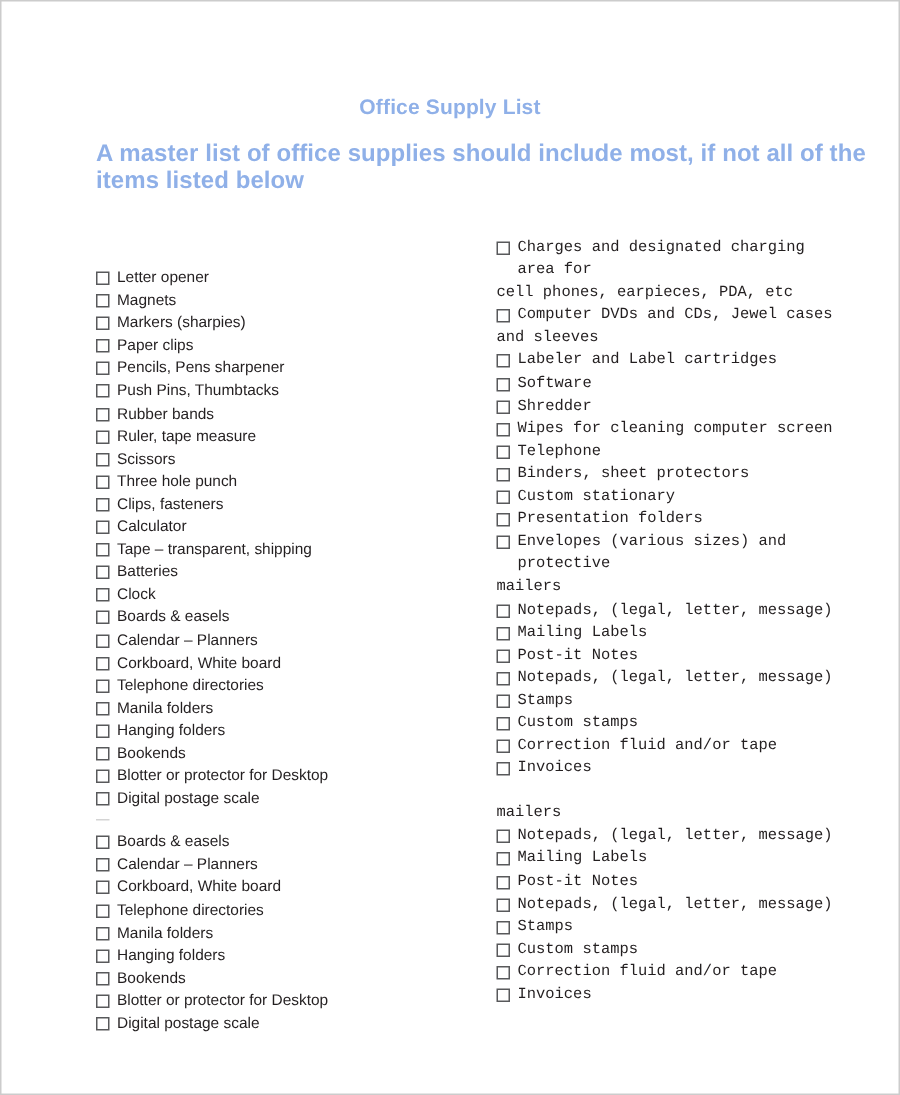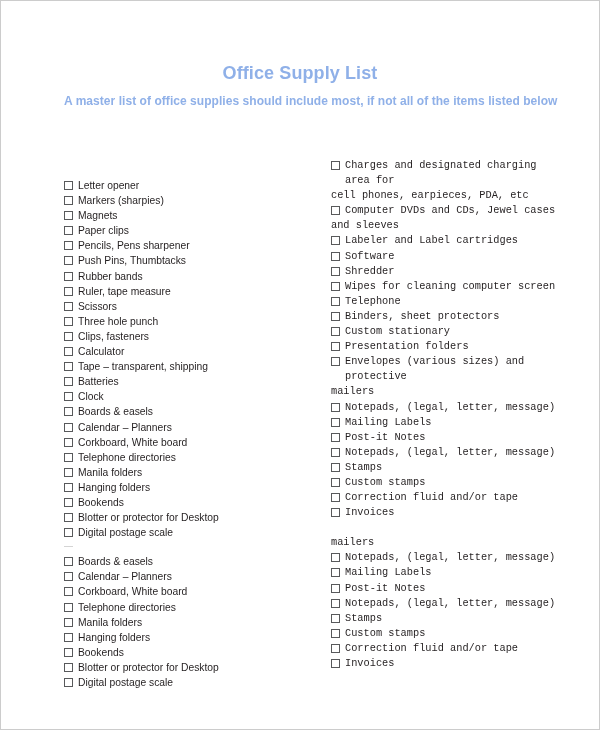--- a/index.html
+++ b/index.html
@@ -20,30 +20,30 @@
     background: #ffffff;
     border: 1px solid #cccccc;
     overflow: hidden;
   }
   .doc-title {
     position: absolute;
     left: 0;
     right: 0;
     top: 62px;
     text-align: center;
-    font-size: 18px;
+    font-size: 14px;
     font-weight: bold;
     color: #8fb0e8;
     letter-spacing: 0.1px;
   }
   .doc-subtitle {
     position: absolute;
     left: 63px;
     top: 93px;
-    font-size: 12px;
+    font-size: 16px;
     font-weight: bold;
     color: #8fb0e8;
     letter-spacing: 0.05px;
   }
   .columns {
     position: absolute;
     left: 0;
     top: 157px;
     width: 600px;
   }
@@ -101,22 +101,22 @@
 <div id="page">
 
   <div class="doc-title">Office Supply List</div>
 
   <div class="doc-subtitle">A master list of office supplies should include most, if not all of the items listed below</div>
 
   <div class="columns">
     <div class="col col-left" id="col-left">
         <div>
           <div class="item"><span class="cbox"></span><span>Letter opener</span></div>
+          <div class="item"><span class="cbox"></span><span>Magnets</span></div>
           <div class="item"><span class="cbox"></span><span>Markers (sharpies)</span></div>
-          <div class="item"><span class="cbox"></span><span>Magnets</span></div>
           <div class="item"><span class="cbox"></span><span>Paper clips</span></div>
           <div class="item"><span class="cbox"></span><span>Pencils, Pens sharpener</span></div>
           <div class="item"><span class="cbox"></span><span>Push Pins, Thumbtacks</span></div>
           <div class="item"><span class="cbox"></span><span>Rubber bands</span></div>
           <div class="item"><span class="cbox"></span><span>Ruler, tape measure</span></div>
           <div class="item"><span class="cbox"></span><span>Scissors</span></div>
           <div class="item"><span class="cbox"></span><span>Three hole punch</span></div>
           <div class="item"><span class="cbox"></span><span>Clips, fasteners</span></div>
           <div class="item"><span class="cbox"></span><span>Calculator</span></div>
           <div class="item"><span class="cbox"></span><span>Tape – transparent, shipping</span></div>

